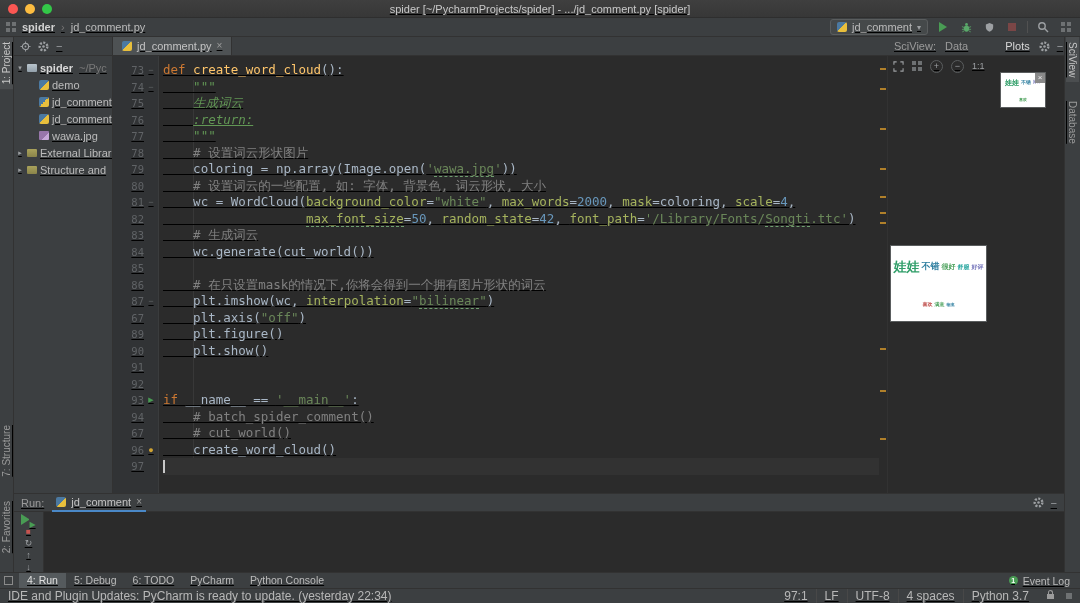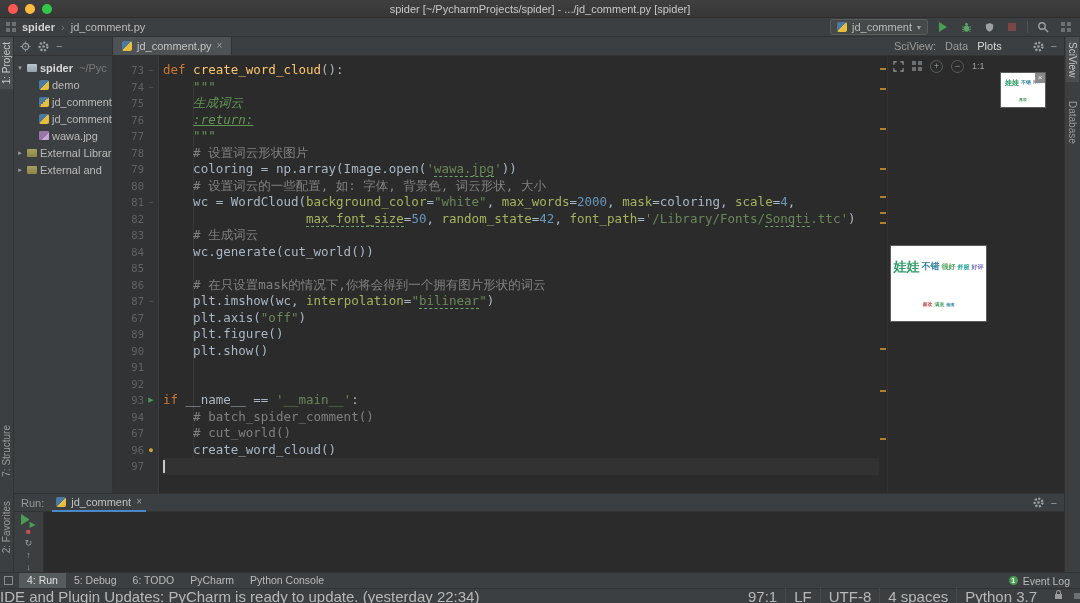--- a/index.html
+++ b/index.html
@@ -1,18 +1,18 @@
 <!DOCTYPE html>
 <html><head>
 <meta charset="utf-8">
 <style>
   *{box-sizing:border-box;margin:0;padding:0;}
   html,body{width:1080px;height:603px;overflow:hidden;background:#2b2b2b;
     font-family:"Liberation Sans",sans-serif;}
-  .win{width:1080px;height:603px;display:flex;flex-direction:column;background:#737373;}
+  .win{width:1080px;height:603px;display:flex;flex-direction:column;background:#737373;text-decoration:underline;}
 
   
   .titlebar{height:18px;flex:0 0 18px;background:linear-gradient(#3f3f3f,#373737);
     position:relative;display:flex;align-items:center;justify-content:center;
     border-bottom:1px solid #2e2e2e;}
   .titlebar .title{font-size:11px;color:#c9c9c9;}
   .lights{position:absolute;left:8px;top:4px;display:flex;gap:7px;}
   .tl{width:10px;height:10px;border-radius:50%;display:inline-block;}
   .tl.red{background:#fc5753;} .tl.yel{background:#fdbc40;} .tl.grn{background:#33c748;}
 
@@ -57,21 +57,21 @@
   
   .toolrow{height:19px;flex:0 0 19px;background:#3c3f41;border-bottom:1px solid #323232;display:flex;}
   .proj-tools{width:99px;flex:0 0 99px;display:flex;align-items:center;gap:7px;
     padding:0 6px;border-right:1px solid #323232;}
   .tabarea{width:774px;flex:0 0 774px;display:flex;align-items:stretch;background:#3c3f41;}
   .edtab{display:flex;align-items:center;gap:5px;padding:0 9px;background:#4e5254;
     font-size:11px;color:#c3c3c3;border-right:1px solid #323232;}
   .closex{color:#9b9b9b;font-size:10px;line-height:10px;}
   .sv-head{flex:1;display:flex;align-items:center;gap:9px;padding:0 7px;font-size:11px;color:#9b9b9b;}
   .sv-head .svtab{color:#9b9b9b;}
-  .sv-head .svtab.active{color:#d8d8d8;}
+  .sv-head .svtab.active{color:#d8d8d8;margin-left:28px;}
   .sv-head .right{margin-left:auto;display:flex;align-items:center;gap:7px;}
   .minus{color:#9da0a3;font-size:11px;}
 
   
   .mainrow{flex:1;display:flex;min-height:0;}
   .project-panel{width:99px;flex:0 0 99px;background:#3c3f41;border-right:1px solid #323232;
     padding-top:3px;overflow:hidden;}
   .trow{display:flex;align-items:center;gap:3px;height:17px;font-size:11px;color:#bbb;white-space:nowrap;overflow:hidden;}
   .tw{width:8px;font-size:7px;color:#9da0a3;text-align:center;flex:0 0 8px;}
   .tlabel.b{font-weight:bold;color:#d8d8d8;}
@@ -133,21 +133,21 @@
   .bottombar{height:16px;flex:0 0 16px;background:#3c3f41;border-top:1px solid #323232;
     display:flex;align-items:center;gap:2px;padding:0 4px;font-size:10.5px;color:#bbb;}
   .switcher{width:9px;height:9px;border:1px solid #8a8a8a;display:inline-block;margin-right:4px;}
   .bb-item{padding:0 8px;height:16px;line-height:15px;}
   .bb-item.active{background:#555a5d;color:#e0e0e0;}
   .bb-right{margin-left:auto;display:flex;align-items:center;gap:5px;padding-right:6px;}
   .dot{width:9px;height:9px;border-radius:50%;background:#499c54;color:#fff;font-size:7px;
     line-height:9px;text-align:center;font-weight:bold;}
 
   .statusbar{height:15px;flex:0 0 15px;background:#3c3f41;border-top:1px solid #323232;
-    display:flex;align-items:center;padding:0 0;font-size:15px;color:#b8b8b8;}
+    display:flex;align-items:center;padding:0 8px;font-size:12px;color:#b8b8b8;}
   .sb-right{margin-left:auto;display:flex;align-items:center;}
   .sb-item{padding:0 8px;border-left:1px solid #484848;white-space:nowrap;text-align:right;}
   .sb-item:first-child{border-left:none;}
   .lock{width:7px;height:5px;background:#9b9b9b;position:relative;margin:0 8px 0 10px;display:inline-block;}
   .lock::before{content:"";position:absolute;top:-4px;left:1px;width:3px;height:3px;
     border:1px solid #9b9b9b;border-bottom:none;border-radius:3px 3px 0 0;}
   .indsq{width:6px;height:6px;background:#6e7173;display:inline-block;margin-left:4px;}
   svg{display:block;}
 </style>
 </head>
@@ -298,21 +298,21 @@
                 <span class="tlabel">wawa.jpg</span>
               </div>
               <div class="trow" style="padding-left: 2px;">
                 <span class="tw">▸</span>
                 <span class="ic lib"></span>
                 <span class="tlabel">External Libraries</span>
               </div>
               <div class="trow" style="padding-left: 2px;">
                 <span class="tw">▸</span>
                 <span class="ic lib"></span>
-                <span class="tlabel">External and</span>
+                <span class="tlabel">Structure and</span>
               </div>
             </div>
         </div>
 
         <div class="editor">
           <div class="gutter">
               <div class="gut-line">
                 <span class="lnum">73</span>
                 <span class="gmark m-fold">−</span>
               </div>

